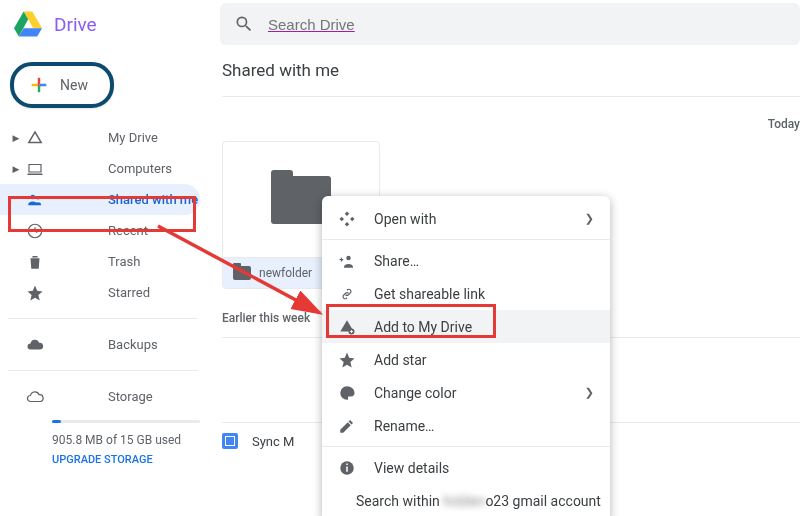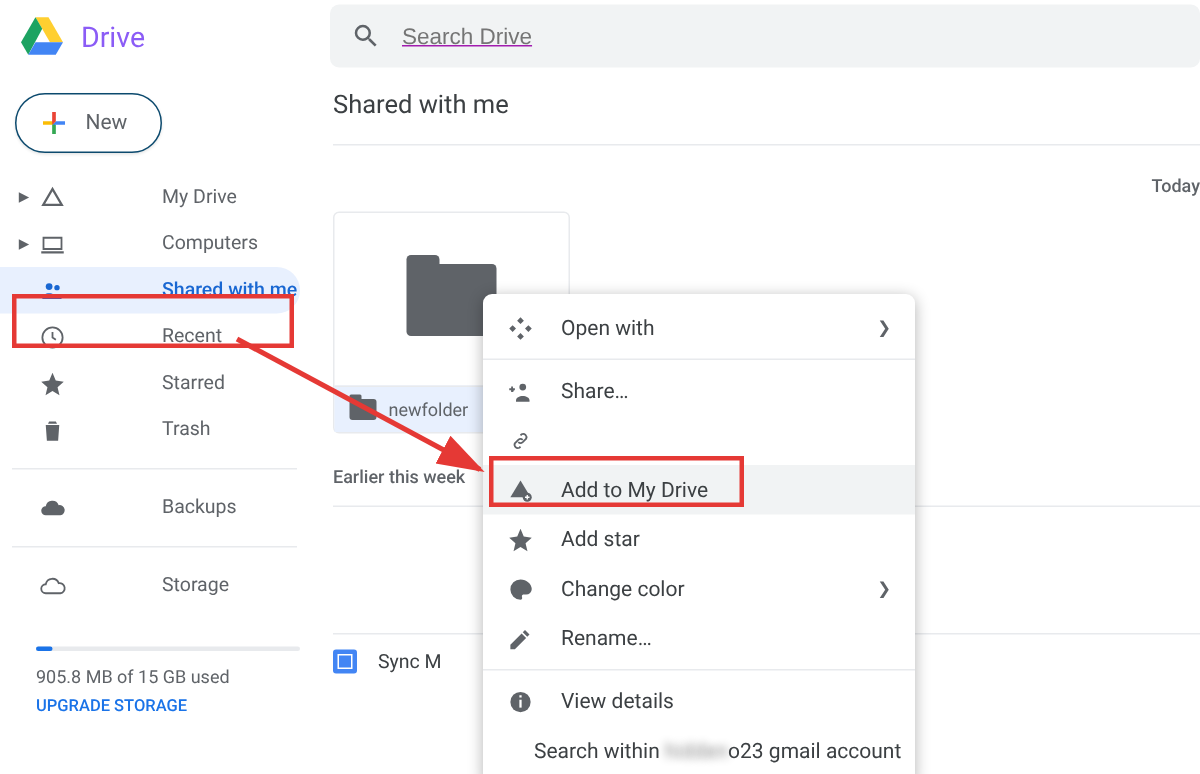--- a/index.html
+++ b/index.html
@@ -13,35 +13,35 @@
     .search-bar { flex: 1; height: 42px; background: #f1f3f4; border-radius: 6px; display: flex; align-items: center; padding: 0 14px; margin-right: 0; }
     .search-icon-svg { width: 20px; height: 20px; fill: #5f6368; margin-right: 14px; }
     .search-input { border: none; background: transparent; outline: none; font-size: 15px; color: #a21caf; flex: 1; text-decoration: underline; }
     
     
     .content { display: flex; height: calc(516px - 48px); }
     .sidebar { width: 200px; padding-right: 0; }
     .main { flex: 1; padding-left: 22px; }
     
     
-    .new-btn { display: inline-flex; align-items: center; background: #fff; border: 1px solid #0c4a6e; border-radius: 22px; padding: 8px 22px 8px 14px; margin: 14px 0 14px 10px; box-shadow: 0 1px 2px rgba(60,64,67,.15); cursor: pointer; }
+    .new-btn { display: inline-flex; align-items: center; background: #fff; border: 4px solid #0c4a6e; border-radius: 22px; padding: 8px 22px 8px 14px; margin: 14px 0 14px 10px; box-shadow: 0 1px 2px rgba(60,64,67,.15); cursor: pointer; }
     .new-plus { width: 22px; height: 22px; margin-right: 10px; }
     .new-label { font-size: 14px; color: #5f6368; }
     
     
     .sb-item { display: flex; align-items: center; height: 31px; padding-left: 10px; color: #5f6368; cursor: pointer; border-radius: 0 16px 16px 0; }
     .sb-item.selected { background: #e8f0fe; color: #1967d2; font-weight: 500; }
     .sb-caret { width: 12px; display: inline-block; text-align: center; font-size: 9px; color: #5f6368; }
     .sb-spacer { width: 12px; display: inline-block; }
     .sb-icon { width: 18px; height: 18px; margin: 0 16px 0 4px; display: flex; align-items: center; justify-content: center; fill: #5f6368; }
     .sb-item.selected .sb-icon { fill: #1967d2; }
     .sb-label { font-size: 13px; margin-left: 48px; }
     .divider { border-top: 1px solid #e8eaed; margin: 10px 2px 10px 8px; }
     
-    .storage { padding-left: 24px; margin-top: 25px; }
+    .storage { padding-left: 52px; margin-top: 8px; }
     .storage-bar { height: 3px; background: #e8eaed; border-radius: 2px; margin-bottom: 10px; position: relative; }
     .storage-bar-fill { position: absolute; left: 0; top: 0; bottom: 0; width: 6%; background: #1a73e8; border-radius: 2px; }
     .storage-text { font-size: 12px; color: #5f6368; margin-bottom: 6px; }
     .upgrade { font-size: 11px; color: #1a73e8; font-weight: 500; cursor: pointer; }
     
     
     .title { font-size: 17px; color: #3c4043; padding: 12px 0 16px; border-bottom: 1px solid #e8eaed; }
     .section-label { font-size: 12px; font-weight: 500; color: #5f6368; margin: 20px 0 10px; text-align: right; }
     
     .folder-card { width: 158px; height: 148px; border: 1px solid #e8eaed; border-radius: 4px; display: flex; flex-direction: column; justify-content: space-between; }
@@ -150,33 +150,33 @@
             <circle cx="12" cy="12" r="9" fill="none" stroke="#5f6368" stroke-width="1.6"></circle>
             <path d="M12 7v5l3 2" stroke="#5f6368" stroke-width="1.6" fill="none"></path>
           </svg>
         </span>
       <span class="sb-label">Recent</span>
     </div>
     <div class="sb-item">
       <span class="sb-spacer"></span>
       <span class="sb-icon">
           <svg viewBox="0 0 24 24">
+            <path d="M6 7h12l-1 14H7L6 7zm3-3h6l1 2H8l1-2z"></path>
+          </svg>
+        </span>
+      <span class="sb-label">Trash</span>
+    </div>
+    <div class="sb-item">
+      <span class="sb-spacer"></span>
+      <span class="sb-icon">
+          <svg viewBox="0 0 24 24">
             <path d="M12 2l2.9 6.9L22 10l-5.5 4.8L18.2 22 12 18.3 5.8 22l1.7-7.2L2 10l7.1-1.1L12 2z"></path>
           </svg>
         </span>
       <span class="sb-label">Starred</span>
-    </div>
-    <div class="sb-item">
-      <span class="sb-spacer"></span>
-      <span class="sb-icon">
-          <svg viewBox="0 0 24 24">
-            <path d="M6 7h12l-1 14H7L6 7zm3-3h6l1 2H8l1-2z"></path>
-          </svg>
-        </span>
-      <span class="sb-label">Trash</span>
     </div>
     
     <div class="divider"></div>
     <div class="sb-item">
       <span class="sb-spacer"></span>
       <span class="sb-icon">
           <svg viewBox="0 0 24 24">
             <path d="M19 18H6a4 4 0 010-8 6 6 0 0111.5-1A4.5 4.5 0 0119 18z"></path>
           </svg>
         </span>
@@ -248,20 +248,21 @@
         </svg>
       </span>
     <span class="ctx-label">Share…</span>
   </div>
   <div class="ctx-item">
     <span class="ctx-icon">
         <svg viewBox="0 0 24 24">
           <path d="M10 13a3 3 0 004 0l3-3a3 3 0 00-4-4l-1 1M14 11a3 3 0 00-4 0l-3 3a3 3 0 004 4l1-1" fill="none" stroke="#5f6368" stroke-width="1.6"></path>
         </svg>
       </span>
+    <span class="ctx-label">Get shareable link</span>
   </div>
   <div class="ctx-item hover">
     <span class="ctx-icon">
         <svg viewBox="0 0 24 24">
           <path d="M12 3L3 18h18L12 3z"></path>
           <circle cx="18" cy="18" r="4" fill="#5f6368"></circle>
           <path d="M18 16v4M16 18h4" stroke="#fff" stroke-width="1.2"></path>
         </svg>
       </span>
     <span class="ctx-label">Add to My Drive</span>

